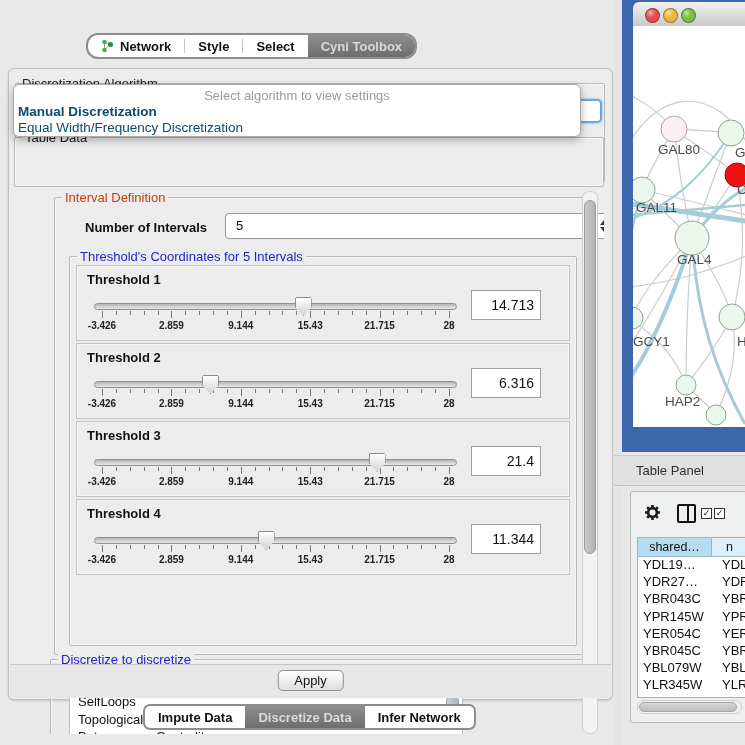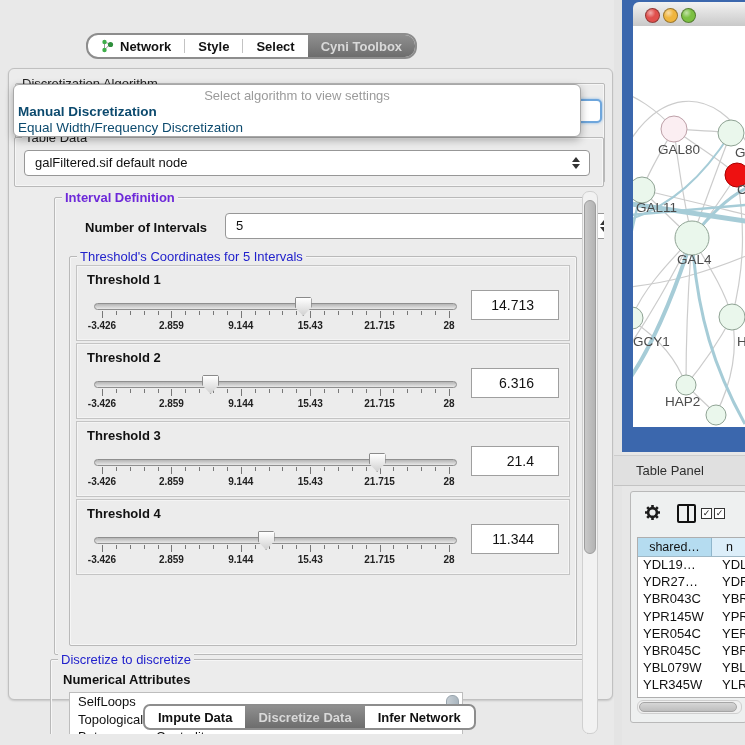--- a/index.html
+++ b/index.html
@@ -13,21 +13,21 @@
   
   .tabbar{position:absolute;display:flex;align-items:stretch;background:#ffffff;border:2px solid #8d8d8d;border-radius:7px;overflow:hidden;height:22px;}
   .tabbar .tab{display:flex;align-items:center;padding:0 13px;font-size:13px;font-weight:bold;color:#111;white-space:nowrap;}
   .tabbar .tab.selected{background:linear-gradient(#8f8f8f,#6d6d6d);color:#d9d9d9;}
   .tabbar .sep{width:1px;background:#c3c3c3;margin:4px 0;}
   .net-icon{width:13px;height:14px;margin-right:6px;}
   
   .outer{position:absolute;left:8px;top:68px;width:603px;height:630px;background:#ececec;border:1px solid #c0c0c0;border-radius:6px;box-shadow:0 1px 2px rgba(0,0,0,.15);}
   .group{position:absolute;border:1px solid #b9b9b9;border-radius:2px;box-shadow:inset 0 0 0 1px #f6f6f6;}
   .group>.legend{position:absolute;top:-8px;left:7px;background:#ececec;padding:0 3px;font-size:13px;white-space:nowrap;}
-  .legend.black{color:#1a1a1a;} .legend.green{color:#6d28d9;font-weight:bold;} .legend.blue{color:#2222cc;}
+  .legend.black{color:#1a1a1a;} .legend.green{color:#c2410c;} .legend.blue{color:#2222cc;}
   .combo{position:absolute;background:#ffffff;border:1px solid #979797;border-radius:4px;font-size:13px;color:#111;line-height:24px;padding:0 26px 0 10px;box-shadow:inset 0 1px 0 #fff;}
   .stepper{position:absolute;right:8px;top:50%;transform:translateY(-50%);width:9px;height:12px;}
   .stepper:before,.stepper:after{content:"";position:absolute;left:0;border-left:4.5px solid transparent;border-right:4.5px solid transparent;}
   .stepper:before{top:0;border-bottom:5px solid #333;}
   .stepper:after{bottom:0;border-top:5px solid #333;}
   
   .popup{position:absolute;left:13px;top:84px;width:566px;height:51px;background:#ffffff;border:1px solid #a8a8a8;border-radius:6px;box-shadow:0 3px 8px rgba(0,0,0,.3);z-index:30;}
   .popup .prompt{position:absolute;top:3px;left:0;right:0;text-align:center;font-size:13px;color:#9b9b9b;}
   .popup .opt{position:absolute;left:4px;font-size:13.5px;color:#0c4a6e;}
   .popup .opt.b{font-weight:bold;}
@@ -42,21 +42,21 @@
   .tpanel .tlabel{position:absolute;left:10px;top:6px;font-size:13px;font-weight:bold;color:#111;}
   .slider-zone{position:absolute;left:17px;top:34px;width:363px;height:38px;}
   .track{position:absolute;left:0;right:0;top:3px;height:5px;border:1px solid #8f8f8f;border-radius:4px;background:linear-gradient(#b5b5b5,#e8e8e8);}
   .rail{position:absolute;left:8px;right:8px;top:0;height:100%;}
   .handle{position:absolute;top:-3px;width:15px;height:17px;margin-left:-7.5px;background:linear-gradient(#ffffff,#d2d2d2);border:1px solid #8a8a8a;clip-path:polygon(8% 0,92% 0,100% 10%,100% 52%,50% 100%,0 52%,0 10%);z-index:2;}
   .ticks{position:absolute;left:8px;right:8px;top:11px;height:8px;}
   .tick{position:absolute;top:0;width:1px;background:#777;}
   .tick.major{height:7px;} .tick.minor{height:4px;}
   .ticklabels{position:absolute;left:8px;right:8px;top:20px;height:12px;}
   .ticklabel{position:absolute;transform:translateX(-50%);font-size:10px;font-weight:bold;color:#222;white-space:nowrap;text-align:center;}
-  .valuebox{position:absolute;left:394px;top:24px;width:62px;height:28px;background:#fff;border:1px solid #9f9f9f;font-size:14px;color:#111;text-align:right;line-height:28px;padding-right:24px;}
+  .valuebox{position:absolute;left:394px;top:24px;width:62px;height:28px;background:#fff;border:1px solid #9f9f9f;font-size:14px;color:#111;text-align:right;line-height:28px;padding-right:6px;}
   
   .listbox{position:absolute;background:#ffffff;border:1px solid #bdbdbd;overflow:hidden;}
   .listbox .item{font-size:13px;color:#111;padding:1px 0 1px 8px;line-height:15.5px;}
   .list-scroll{position:absolute;right:3px;top:2px;width:11px;height:28px;background:linear-gradient(90deg,#c6ced4,#aab6bf);border:1px solid #98a4ad;border-radius:6px;}
   .apply-bar{position:absolute;left:1px;right:1px;bottom:1px;height:33px;background:#e7e7e7;border-top:1px solid #c6c6c6;border-radius:0 0 6px 6px;}
   .apply-btn{position:absolute;left:50%;top:5px;transform:translateX(-50%);padding:2px 16px;font-size:13px;color:#111;background:linear-gradient(#ffffff,#dedede);border:1px solid #8f8f8f;border-radius:5px;}
   
   .netwin{position:absolute;left:622px;top:0;width:123px;height:452px;background:#3b67ad;}
   .net-titlebar{position:absolute;left:11px;top:2px;right:0;height:24px;background:linear-gradient(#f2f2f2,#c9c9c9);border-bottom:1px solid #8a8a8a;border-top-left-radius:6px;}
   .light{position:absolute;top:5.5px;width:13px;height:13px;border-radius:50%;}
@@ -331,28 +331,27 @@
               </div>
             <div class="list-scroll"></div>
           </div>
         </div>
       </div>
 
       <div class="vscroll">
           <div class="thumb"></div>
         </div>
 
+      <div class="apply-bar">
+        <button class="apply-btn">Apply</button>
+      </div>
     </div>
 
     <div class="group" style="left:14px;top:137px;width:588px;height:48px;background:#ececec;z-index:7;">
       <span class="legend black" style="background:#ececec;">Table Data</span>
-      <div class="combo" style="left:9px;top:12px;width:528px;height:24px;">
-        <span>galFiltered.sif default node</span>
-        <span class="stepper"></span>
-      </div>
     </div>
 
     <span class="algo-label">Discretization Algorithm</span>
     <div class="algo-combo-frag"></div>
     <div class="popup">
       <div class="prompt">Select algorithm to view settings</div>
       <div id="algo-options">
           <div class="opt b" style="top: 19px;">Manual Discretization</div>
           <div class="opt" style="top: 34.5px;">Equal Width/Frequency Discretization</div>
         </div>

